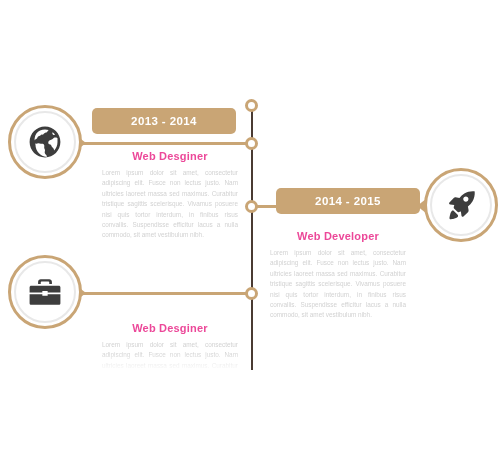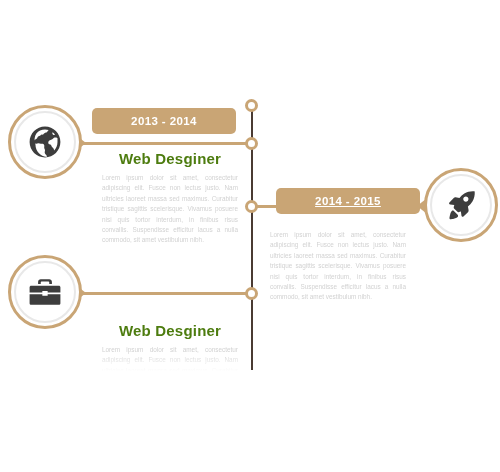--- a/index.html
+++ b/index.html
@@ -130,37 +130,37 @@
     font-weight: bold;
     letter-spacing: 0.4px;
     display: flex;
     align-items: center;
     justify-content: center;
     z-index: 6;
     box-sizing: border-box;
   }
   .badge-1 { left: 92px;  top: 108px; width: 144px; }
   .badge-3 { left: 92px;  top: 278px; width: 144px; }
-  .badge-2 { left: 276px; top: 188px; width: 144px; text-decoration: underline; }
+  .badge-2 { left: 276px; top: 188px; width: 144px; }
 
   
   .block {
     position: absolute;
     width: 136px;
     z-index: 3;
   }
   .block-1 { left: 102px; top: 150px; }
   .block-3 { left: 102px; top: 322px; }
   .block-2 { left: 270px; top: 230px; }
 
   .block-title {
     margin: 0 0 6px 0;
     text-align: center;
-    color: #4d7c0f;
-    font-size: 15px;
+    color: #ec4899;
+    font-size: 11px;
     font-weight: bold;
     letter-spacing: 0.2px;
   }
   .block-body {
     margin: 0;
     color: #d2d2d2;
     font-size: 6.4px;
     line-height: 1.62;
     text-align: justify;
   }
@@ -219,20 +219,21 @@
   </div>
 
   <div class="icon-circle circle-2">
     <svg class="icon-glyph" viewBox="0 0 64 64">
       <path d="M57.8 6.6c-.3-.3-.7-.5-1.1-.5-6.5-.5-12.9 1-18.4 4.3-3.6 2.2-6.7 5.1-9.2 8.5l-7.3-1.3c-1.3-.2-2.6.2-3.5 1.2l-8.1 8.5c-.6.6-.8 1.5-.5 2.3.3.8 1 1.3 1.8 1.4l8 1.1c-.5 1.4-.9 2.8-1.2 4.2-.2.8.1 1.6.6 2.2l6.4 6.4c.5.5 1.1.7 1.8.7.2 0 .4 0 .5-.1 1.4-.3 2.8-.7 4.2-1.2l1.1 8c.1.8.7 1.5 1.4 1.8.3.1.5.2.8.2.6 0 1.1-.2 1.5-.6l8.5-8.1c1-.9 1.4-2.2 1.2-3.5l-1.3-7.3c3.4-2.5 6.3-5.6 8.5-9.2 3.3-5.5 4.8-11.9 4.3-18.4 0-.2-.2-.5-.4-.8zM44.6 24.3c-1.9 1.9-5 1.9-6.9 0-1.9-1.9-1.9-5 0-6.9 1.9-1.9 5-1.9 6.9 0 1.9 1.9 1.9 5 0 6.9z"></path>
       <path d="M18.6 43.3c-1.1-1.1-2.9-1.1-4 0-2.8 2.8-4 11.1-4.3 13.3-.1.6.1 1.2.5 1.6.4.4.9.6 1.4.6h.2c2.2-.3 10.5-1.5 13.3-4.3 1.1-1.1 1.1-2.9 0-4l-7.1-7.2z"></path>
     </svg>
   </div>
   <div class="badge badge-2">2014 - 2015</div>
   <div class="block block-2">
+    <h3 class="block-title">Web Developer</h3>
     <p class="block-body">Lorem ipsum dolor sit amet, consectetur adipiscing elit. Fusce non lectus justo. Nam ultricies laoreet massa sed maximus. Curabitur tristique sagittis scelerisque. Vivamus posuere nisi quis tortor interdum, in finibus risus convallis. Suspendisse efficitur lacus a nulla commodo, sit amet vestibulum nibh.</p>
   </div>
 
   <div class="icon-circle circle-3">
     <svg class="icon-glyph" viewBox="0 0 64 64">
       <path d="M24 8c-2.8 0-5 2.2-5 5v4h5v-3.5c0-.8.7-1.5 1.5-1.5h13c.8 0 1.5.7 1.5 1.5V17h5v-4c0-2.8-2.2-5-5-5H24z"></path>
       <path d="M6 20c-1.7 0-3 1.3-3 3v10h24v-3h10v3h24V23c0-1.7-1.3-3-3-3H6z"></path>
       <path d="M37 36v3H27v-3H3v17c0 1.7 1.3 3 3 3h52c1.7 0 3-1.3 3-3V36H37z"></path>
     </svg>
   </div>

